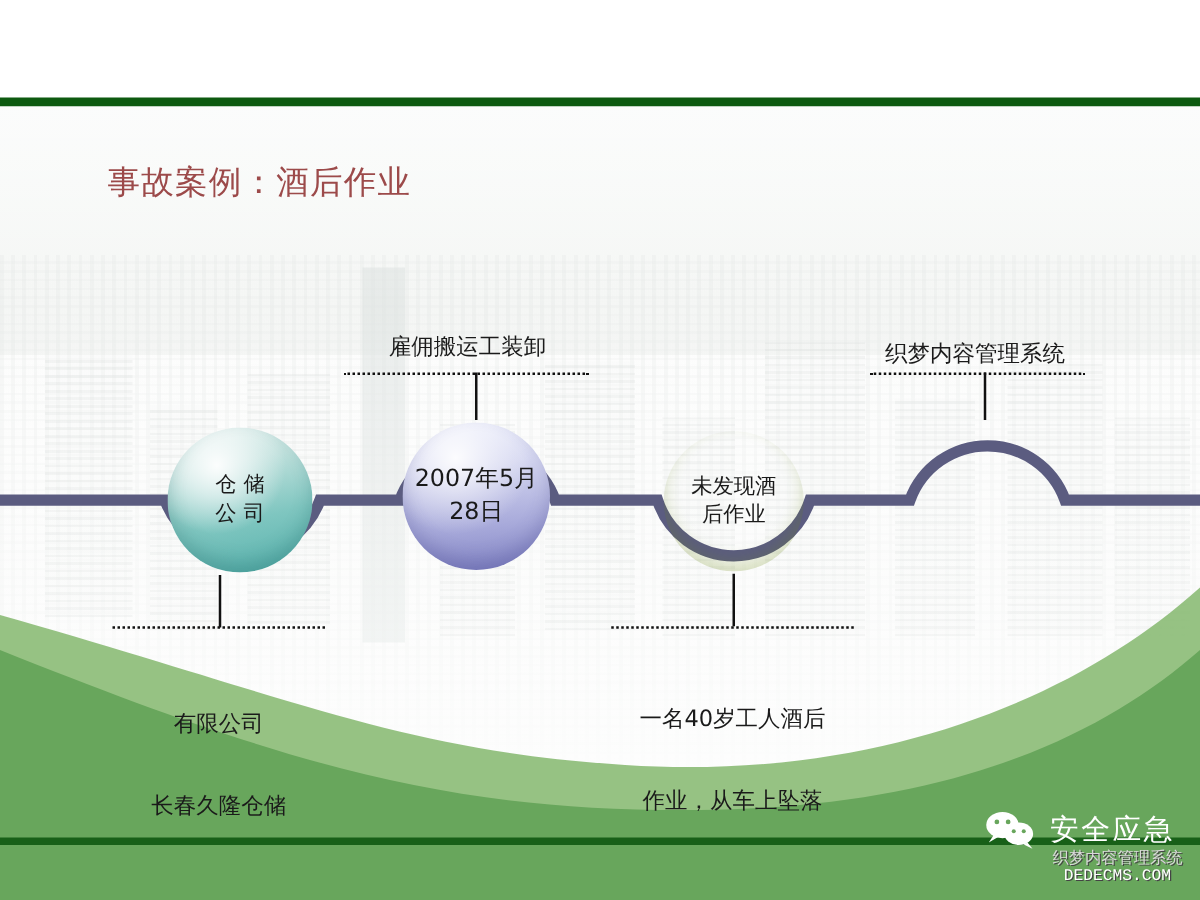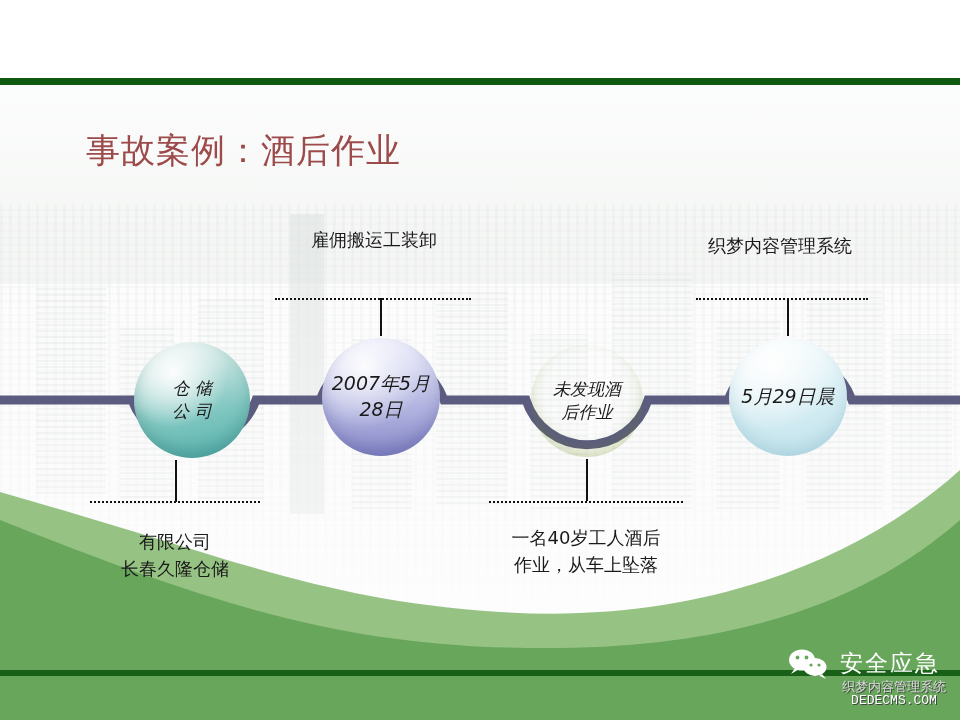--- a/index.html
+++ b/index.html
@@ -87,21 +87,21 @@
     width: 960px;
     height: 720px;
     pointer-events: none;
   }
 
   
   .title {
     position: absolute;
     left: 86px;
     top: 128px;
-    font-size: 34px;
+    font-size: 26px;
     color: #9c4a4a;
     letter-spacing: 1px;
     white-space: nowrap;
   }
 
   
   .band-svg {
     position: absolute;
     left: 0;
     top: 300px;
@@ -118,21 +118,20 @@
     justify-content: center;
     text-align: center;
     line-height: 1.35;
     color: #1a1a1a;
   }
   .node .node-label {
     display: block;
     width: 100%;
     padding: 0 6px;
     box-sizing: border-box;
-    font-style: italic;
   }
 
   .node-1 {
     left: 134px; top: 342px; width: 116px; height: 116px;
     font-size: 17px;
     background:
       radial-gradient(circle at 34% 26%, rgba(255,255,255,0.95) 0%, rgba(255,255,255,0.55) 22%, rgba(255,255,255,0.0) 48%),
       linear-gradient(168deg, #e4f1ef 0%, #bfe0dc 28%, #7fc6c0 62%, #55b0ab 100%);
     box-shadow: inset 0 -8px 14px rgba(20,90,90,0.25);
   }
@@ -163,21 +162,21 @@
 
   
   .callout {
     position: absolute;
     text-align: center;
     color: #1a1a1a;
     font-size: 18px;
     line-height: 1.5;
     white-space: nowrap;
   }
-  .callout .ct-line { display: block; }
+  .callout .ct-line { display: block; margin-top: 38px; }
 
   .dotline {
     position: absolute;
     height: 0;
     border-top: 2px dotted #111111;
   }
   .stem {
     position: absolute;
     width: 2px;
     background: #111111;
@@ -280,25 +279,20 @@
     </span>
   </div>
 
   <div class="node node-3">
     <span class="node-label">
       <span>未发现酒</span><br>
       <span>后作业</span>
     </span>
   </div>
 
-  <div class="node node-4">
-    <span class="node-label">
-      <span>5月29日晨</span>
-    </span>
-  </div>
 
   <div class="callout" style="left:279px; top:226px; width:190px;">
     <span class="ct-line">雇佣搬运工装卸</span>
   </div>
   <div class="dotline" style="left:275px; top:298px; width:196px;"></div>
   <div class="stem" style="left:380px; top:298px; height:38px;"></div>
 
   <div class="callout" style="left:692px; top:232px; width:176px;">
     <span class="ct-line">织梦内容管理系统</span>
   </div>

